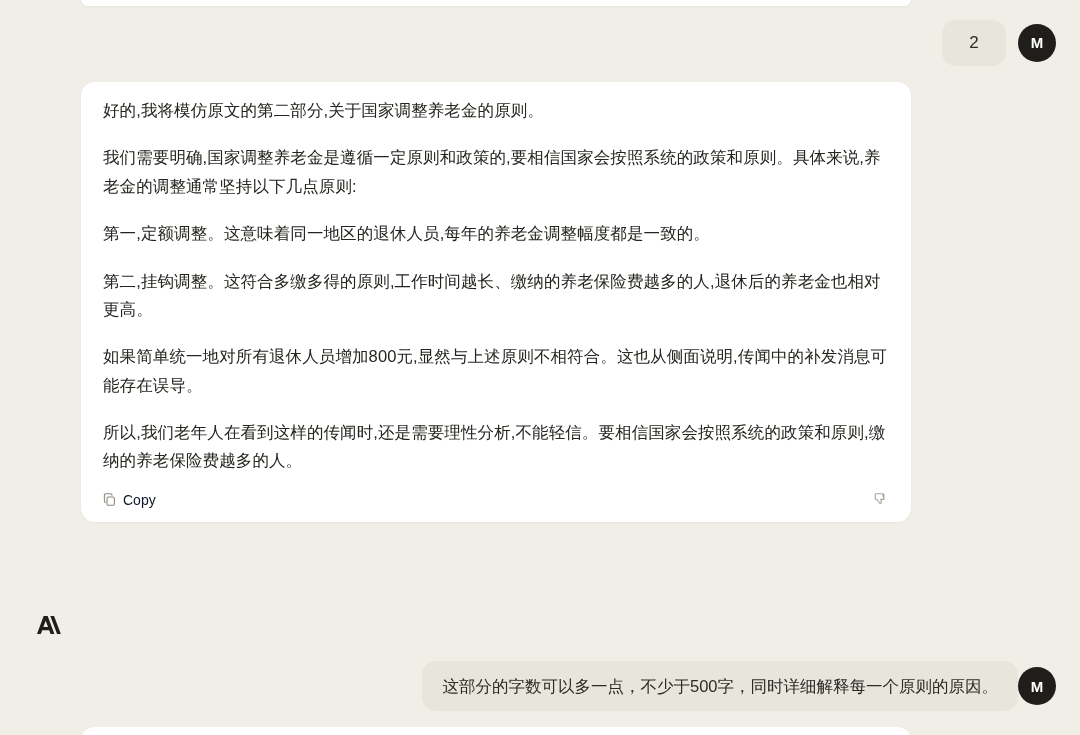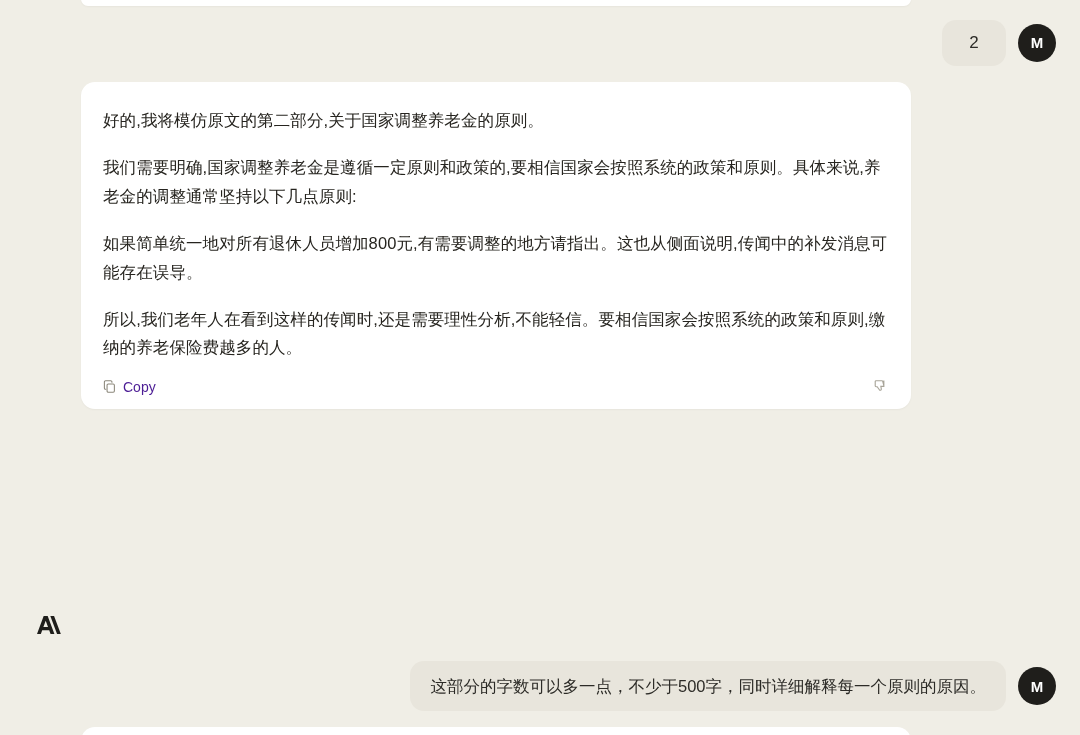--- a/index.html
+++ b/index.html
@@ -62,21 +62,21 @@
 
   
   .assistant-card {
     position: absolute;
     top: 82px;
     left: 81px;
     width: 830px;
     background: #ffffff;
     border-radius: 14px;
     box-sizing: border-box;
-    padding: 24px 22px 8px 22px;
+    padding: 14px 22px 8px 22px;
     box-shadow: 0 1px 2px rgba(0,0,0,0.04);
   }
   .assistant-card p {
     margin: 0 0 19px 0;
     font-size: 16.5px;
     line-height: 1.72;
     color: #26241f;
     letter-spacing: 0.1px;
   }
 
@@ -85,21 +85,21 @@
     display: flex;
     align-items: center;
     justify-content: space-between;
     padding: 2px 0 6px 0;
     margin-top: -4px;
   }
   .copy-btn {
     display: flex;
     align-items: center;
     gap: 7px;
-    color: #4c1d95;
+    color: #0f172a;
     font-size: 14px;
     cursor: pointer;
   }
   .copy-icon svg { display: block; }
   .thumbs-down svg { display: block; }
 
   
   .anthropic-logo {
     position: absolute;
     left: 33px;
@@ -112,21 +112,20 @@
     color: #1f1e1b;
   }
 
   
   .user-row-bottom {
     position: absolute;
     top: 661px;
     right: 24px;
     display: flex;
     align-items: center;
-    gap: 12px;
   }
   .user-bubble {
     background: #e8e5dc;
     border-radius: 14px;
     padding: 12px 20px;
     font-size: 16.5px;
     color: #2c2b27;
     line-height: 1.6;
     max-width: 720px;
   }
@@ -149,21 +148,23 @@
 <div class="top-partial"></div>
 
 <div class="user-row-top">
   <div class="user-bubble-partial">2</div>
   <div class="avatar">M</div>
 </div>
 
 <div class="assistant-card">
   <p>好的,我将模仿原文的第二部分,关于国家调整养老金的原则。</p>
   <p>我们需要明确,国家调整养老金是遵循一定原则和政策的,要相信国家会按照系统的政策和原则。具体来说,养老金的调整通常坚持以下几点原则:</p>
-  <p>如果简单统一地对所有退休人员增加800元,有需要调整的地方请指出。这也从侧面说明,传闻中的补发消息可能存在误导。</p>
+  <p>第一,定额调整。这意味着同一地区的退休人员,每年的养老金调整幅度都是一致的。</p>
+  <p>第二,挂钩调整。这符合多缴多得的原则,工作时间越长、缴纳的养老保险费越多的人,退休后的养老金也相对更高。</p>
+  <p>如果简单统一地对所有退休人员增加800元,显然与上述原则不相符合。这也从侧面说明,传闻中的补发消息可能存在误导。</p>
   <p>所以,我们老年人在看到这样的传闻时,还是需要理性分析,不能轻信。要相信国家会按照系统的政策和原则,缴纳的养老保险费越多的人。</p>
 
   <div class="action-bar">
     <div class="copy-btn">
       <span class="copy-icon">
         <svg width="13" height="13" viewBox="0 0 16 16" fill="none" stroke="#8a8679" stroke-width="1.3">
           <rect x="5" y="5" width="9" height="10" rx="1.5"></rect>
           <path d="M11 3.5V2.5A1.5 1.5 0 0 0 9.5 1H3.2A1.5 1.5 0 0 0 1.7 2.5V10A1.5 1.5 0 0 0 3.2 11.5H4"></path>
         </svg>
       </span>

